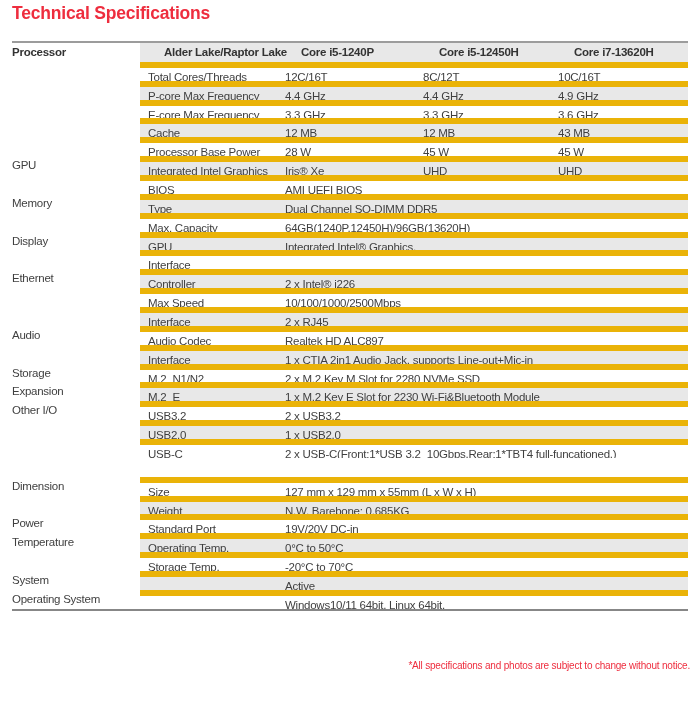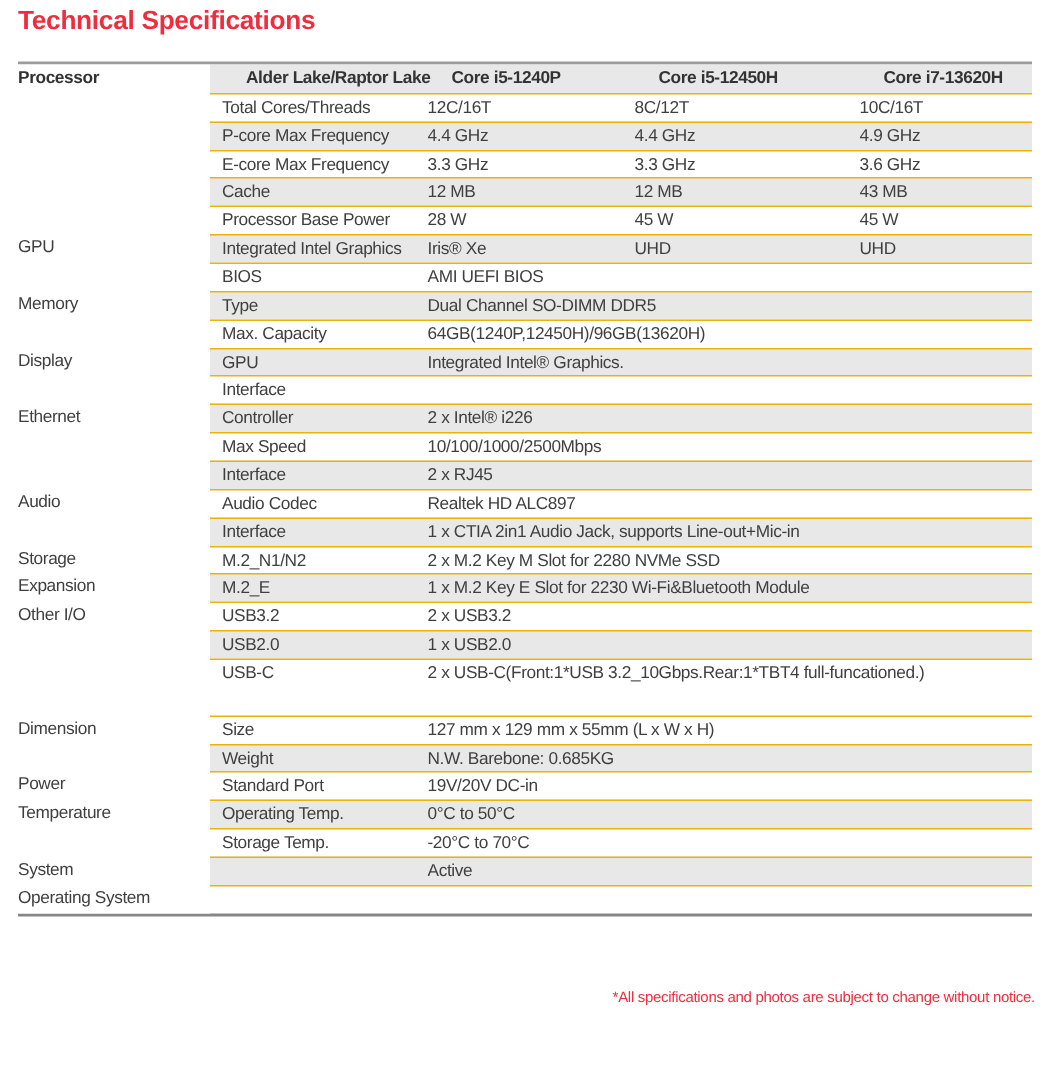--- a/index.html
+++ b/index.html
@@ -39,29 +39,29 @@
     justify-content: flex-end;
   }
   .cat {
     width: 128px;
     background: #ffffff;
     overflow: hidden;
   }
   .right {
     flex: 1;
     display: flex;
-    border-top: 1px solid #eab308;
+    border-top: 6px solid #eab308;
   }
   .row:first-child .right { border-top: none; padding-left: 16px; }
   .row:nth-child(odd) .right { background: #e8e8e8; }
   .cell { overflow: hidden; }
   .sub { width: 145px; padding-left: 8px; }
   .v0 { width: 138px; }
   .v1 { width: 135px; }
-  .v2 { flex: 1; margin-left: 15px; }
+  .v2 { flex: 1; }
   .vspan { flex: 1; }
   .row.hdr .cell { font-weight: bold; color: #333333; }
   .footnote {
     position: absolute;
     right: 9px;
     top: 660px;
     font-size: 10px;
     letter-spacing: -0.2px;
     color: #ee2d3e;
   }
@@ -283,19 +283,20 @@
     <div class="cell cat">System</div>
     <div class="right">
       <div class="cell sub"></div>
     <div class="cell vspan">Active</div>
           </div>
   </div>
         <div class="row">
     <div class="cell cat">Operating System</div>
     <div class="right">
       <div class="cell sub"></div>
+    <div class="cell vspan">Windows10/11 64bit, Linux 64bit.</div>
           </div>
   </div>
       </div>
   </div>
 
   <div class="footnote">*All specifications and photos are subject to change without notice.</div>
 </div>
 
 </body></html>

